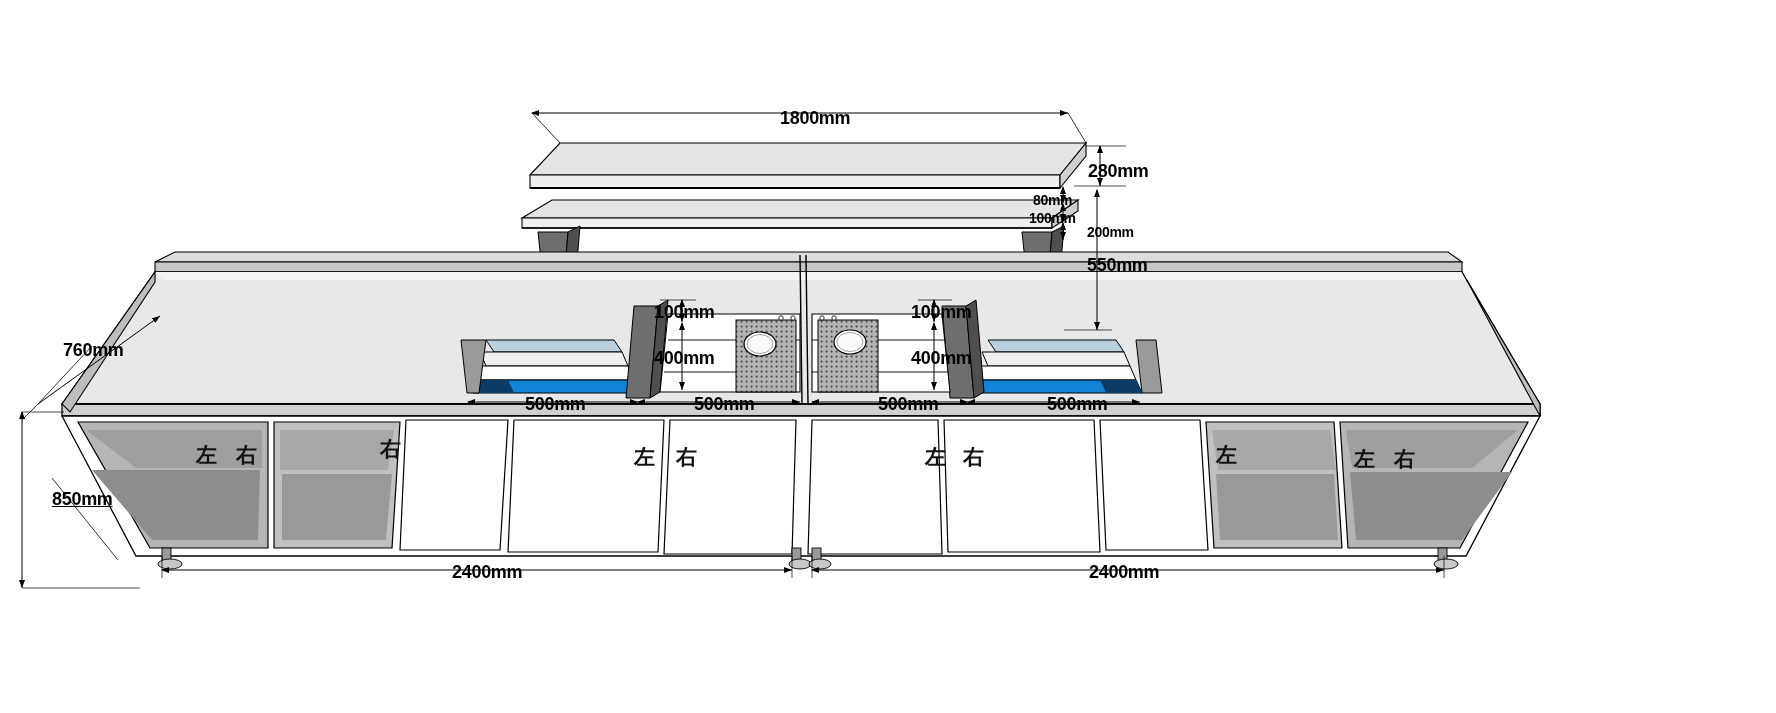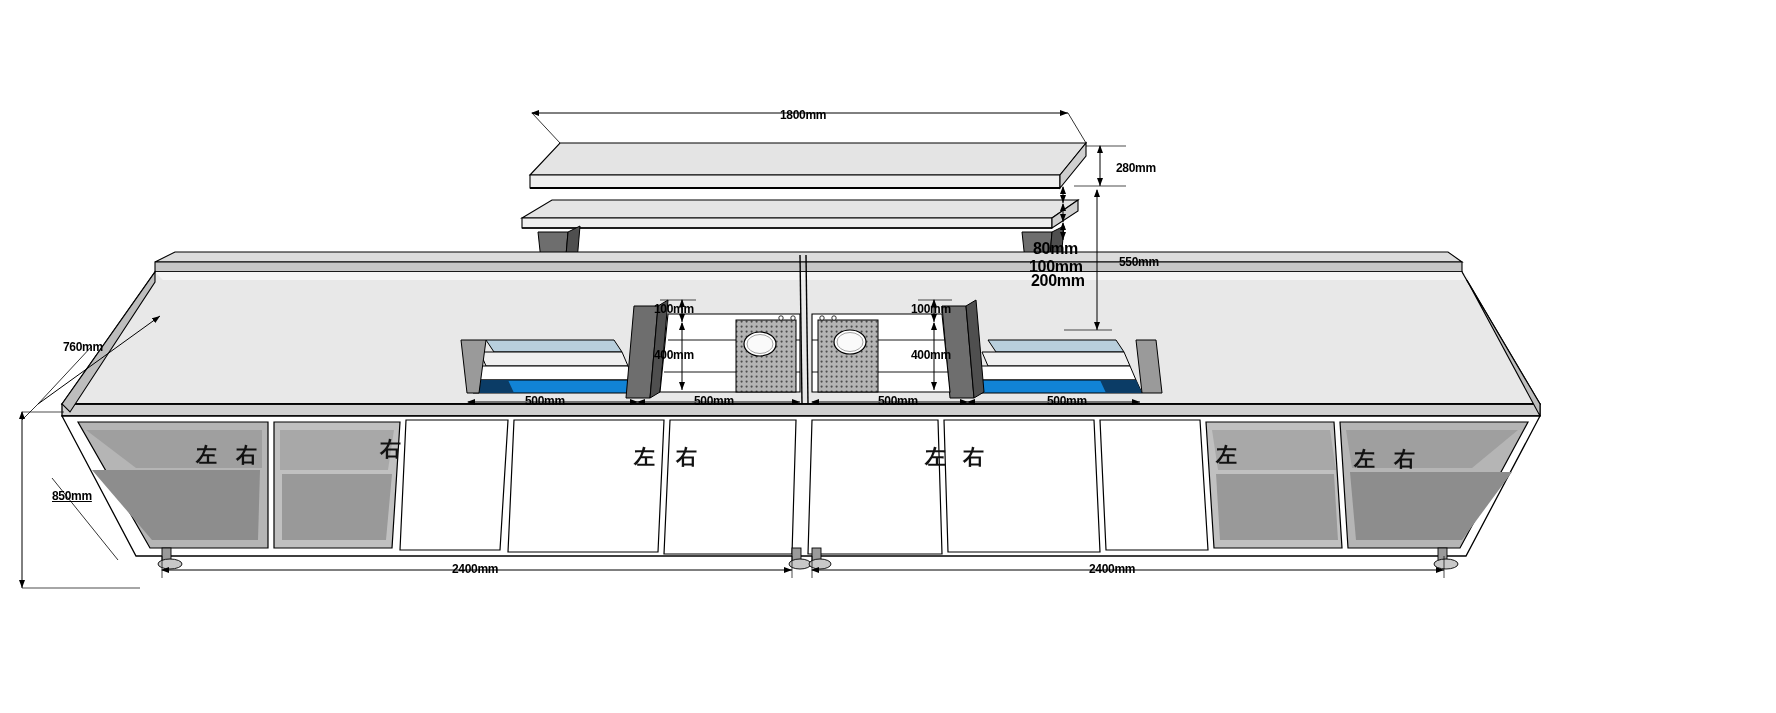--- a/index.html
+++ b/index.html
@@ -13,28 +13,28 @@
   #stage {
     position: relative;
     width: 1776px;
     height: 713px;
     background: #ffffff;
   }
   #drawing { position: absolute; left: 0; top: 0; }
   .dim-label {
     position: absolute;
     font-family: "Liberation Sans", sans-serif;
-    font-size: 12px;
+    font-size: 18px;
     font-weight: 700;
     color: #000000;
     white-space: nowrap;
     letter-spacing: -0.3px;
     background: transparent;
   }
-  .dim-label.sm { font-size: 16px; margin-top: 48px; }
+  .dim-label.sm { font-size: 14px; }
   .cjk-label {
     position: absolute;
     font-family: "DejaVu Sans", sans-serif;
     font-size: 21px;
     font-weight: 700;
     color: #111111;
     white-space: nowrap;
   }
 </style>
 </head>
@@ -239,29 +239,29 @@
       <line x1="792" y1="556" x2="792" y2="578" stroke-width="0.7"></line>
 
       <line x1="812" y1="570" x2="1444" y2="570" marker-start="url(#arrowStart)" marker-end="url(#arrowEnd)"></line>
       <line x1="812" y1="556" x2="812" y2="578" stroke-width="0.7"></line>
       <line x1="1444" y1="556" x2="1444" y2="578" stroke-width="0.7"></line>
     </g>
   </svg>
 
   <div class="dim-label" style="left:780px; top:108px;">1800mm</div>
 
-  <div class="dim-label" style="left:1088px; top:161px;margin-left:28px;">280mm</div>
+  <div class="dim-label" style="left:1088px; top:161px;">280mm</div>
 
   <div class="dim-label sm" style="left:1033px; top:192px;">80mm</div>
 
   <div class="dim-label sm" style="left:1029px; top:210px;">100mm</div>
 
-  <div class="dim-label sm" style="left:1031px; top:224px;">200mm</div>
-
-  <div class="dim-label" style="left:1087px; top:255px;margin-left:32px;">550mm</div>
+  <div class="dim-label sm" style="left:1087px; top:224px;">200mm</div>
+
+  <div class="dim-label" style="left:1087px; top:255px;">550mm</div>
 
   <div class="dim-label" style="left:63px; top:340px;">760mm</div>
 
   <div class="dim-label" style="left:52px; top:489px;text-decoration:underline;">850mm</div>
 
   <div class="dim-label" style="left:654px; top:302px;">100mm</div>
 
   <div class="dim-label" style="left:654px; top:348px;">400mm</div>
 
   <div class="dim-label" style="left:911px; top:302px;">100mm</div>

